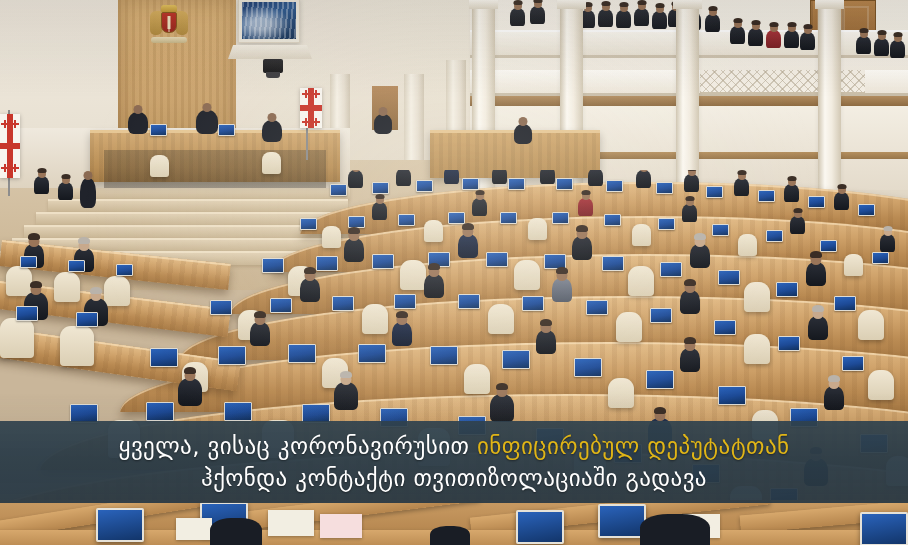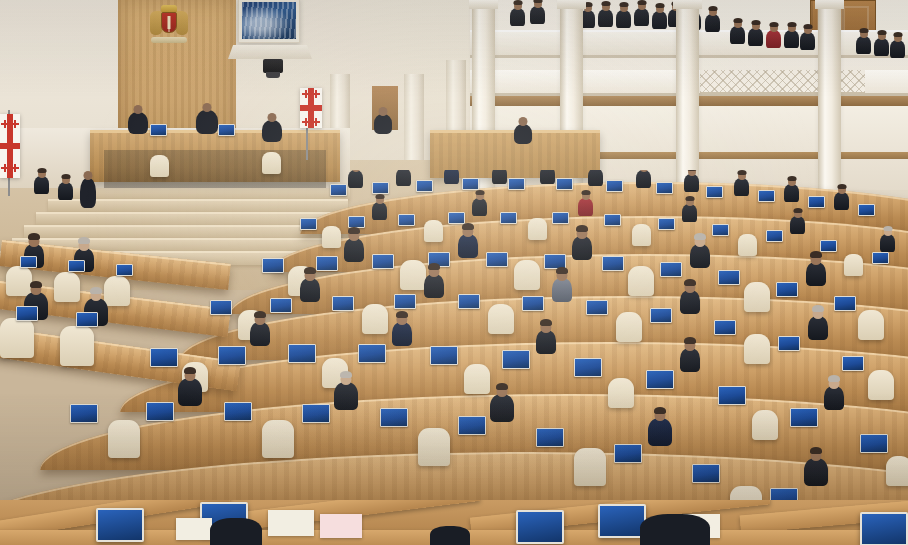--- a/index.html
+++ b/index.html
@@ -654,14 +654,18 @@
       <div class="cu-paper" style="left:176px;top:18px;width:36px;height:22px;"></div>
       <div class="cu-paper" style="left:680px;top:14px;width:40px;height:24px;"></div>
 
       <div class="cu-person" style="left:210px;top:18px;width:52px;height:30px;"></div>
       <div class="cu-person" style="left:640px;top:14px;width:70px;height:34px;"></div>
       <div class="cu-person" style="left:430px;top:26px;width:40px;height:22px;"></div>
     </div>
 
   </div>
 
+  <div class="banner">
+    <div class="ln"><span>ყველა, ვისაც კორონავირუსით </span><span class="hl">ინფიცირებულ დეპუტატთან</span></div>
+    <div class="ln">ჰქონდა კონტაქტი თვითიზოლაციაში გადავა</div>
+  </div>
 
 </div>
 
 </body></html>

